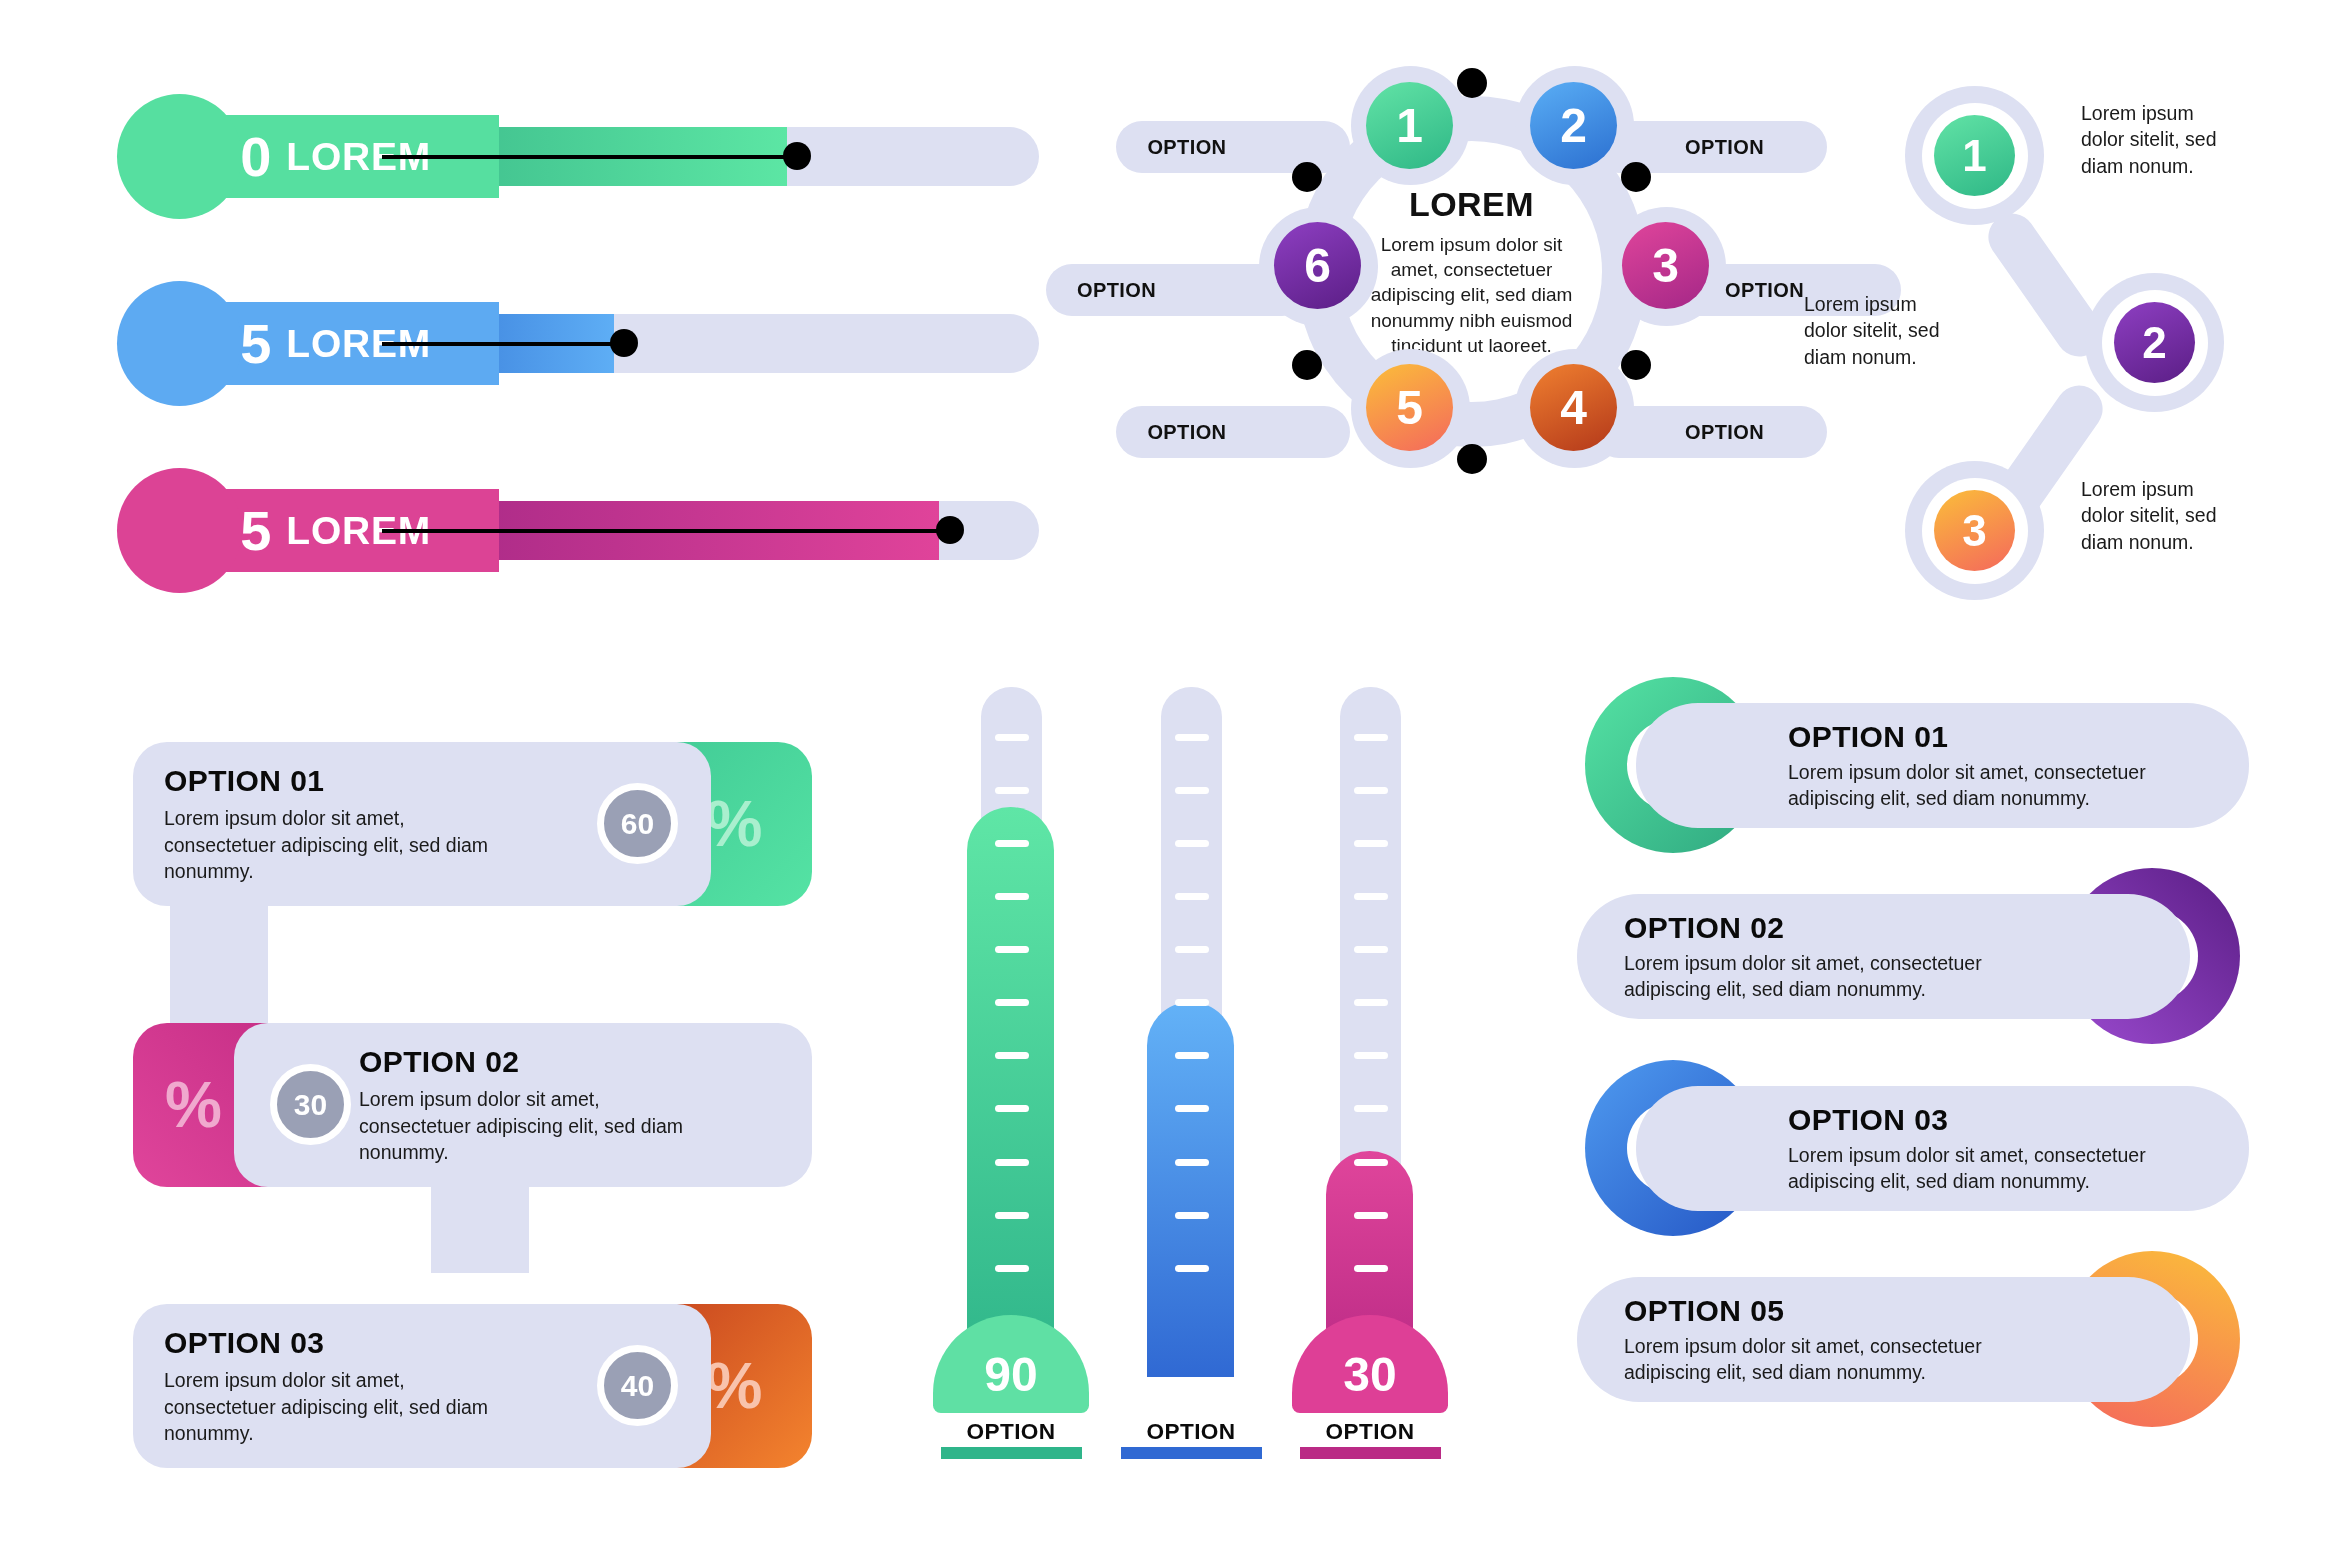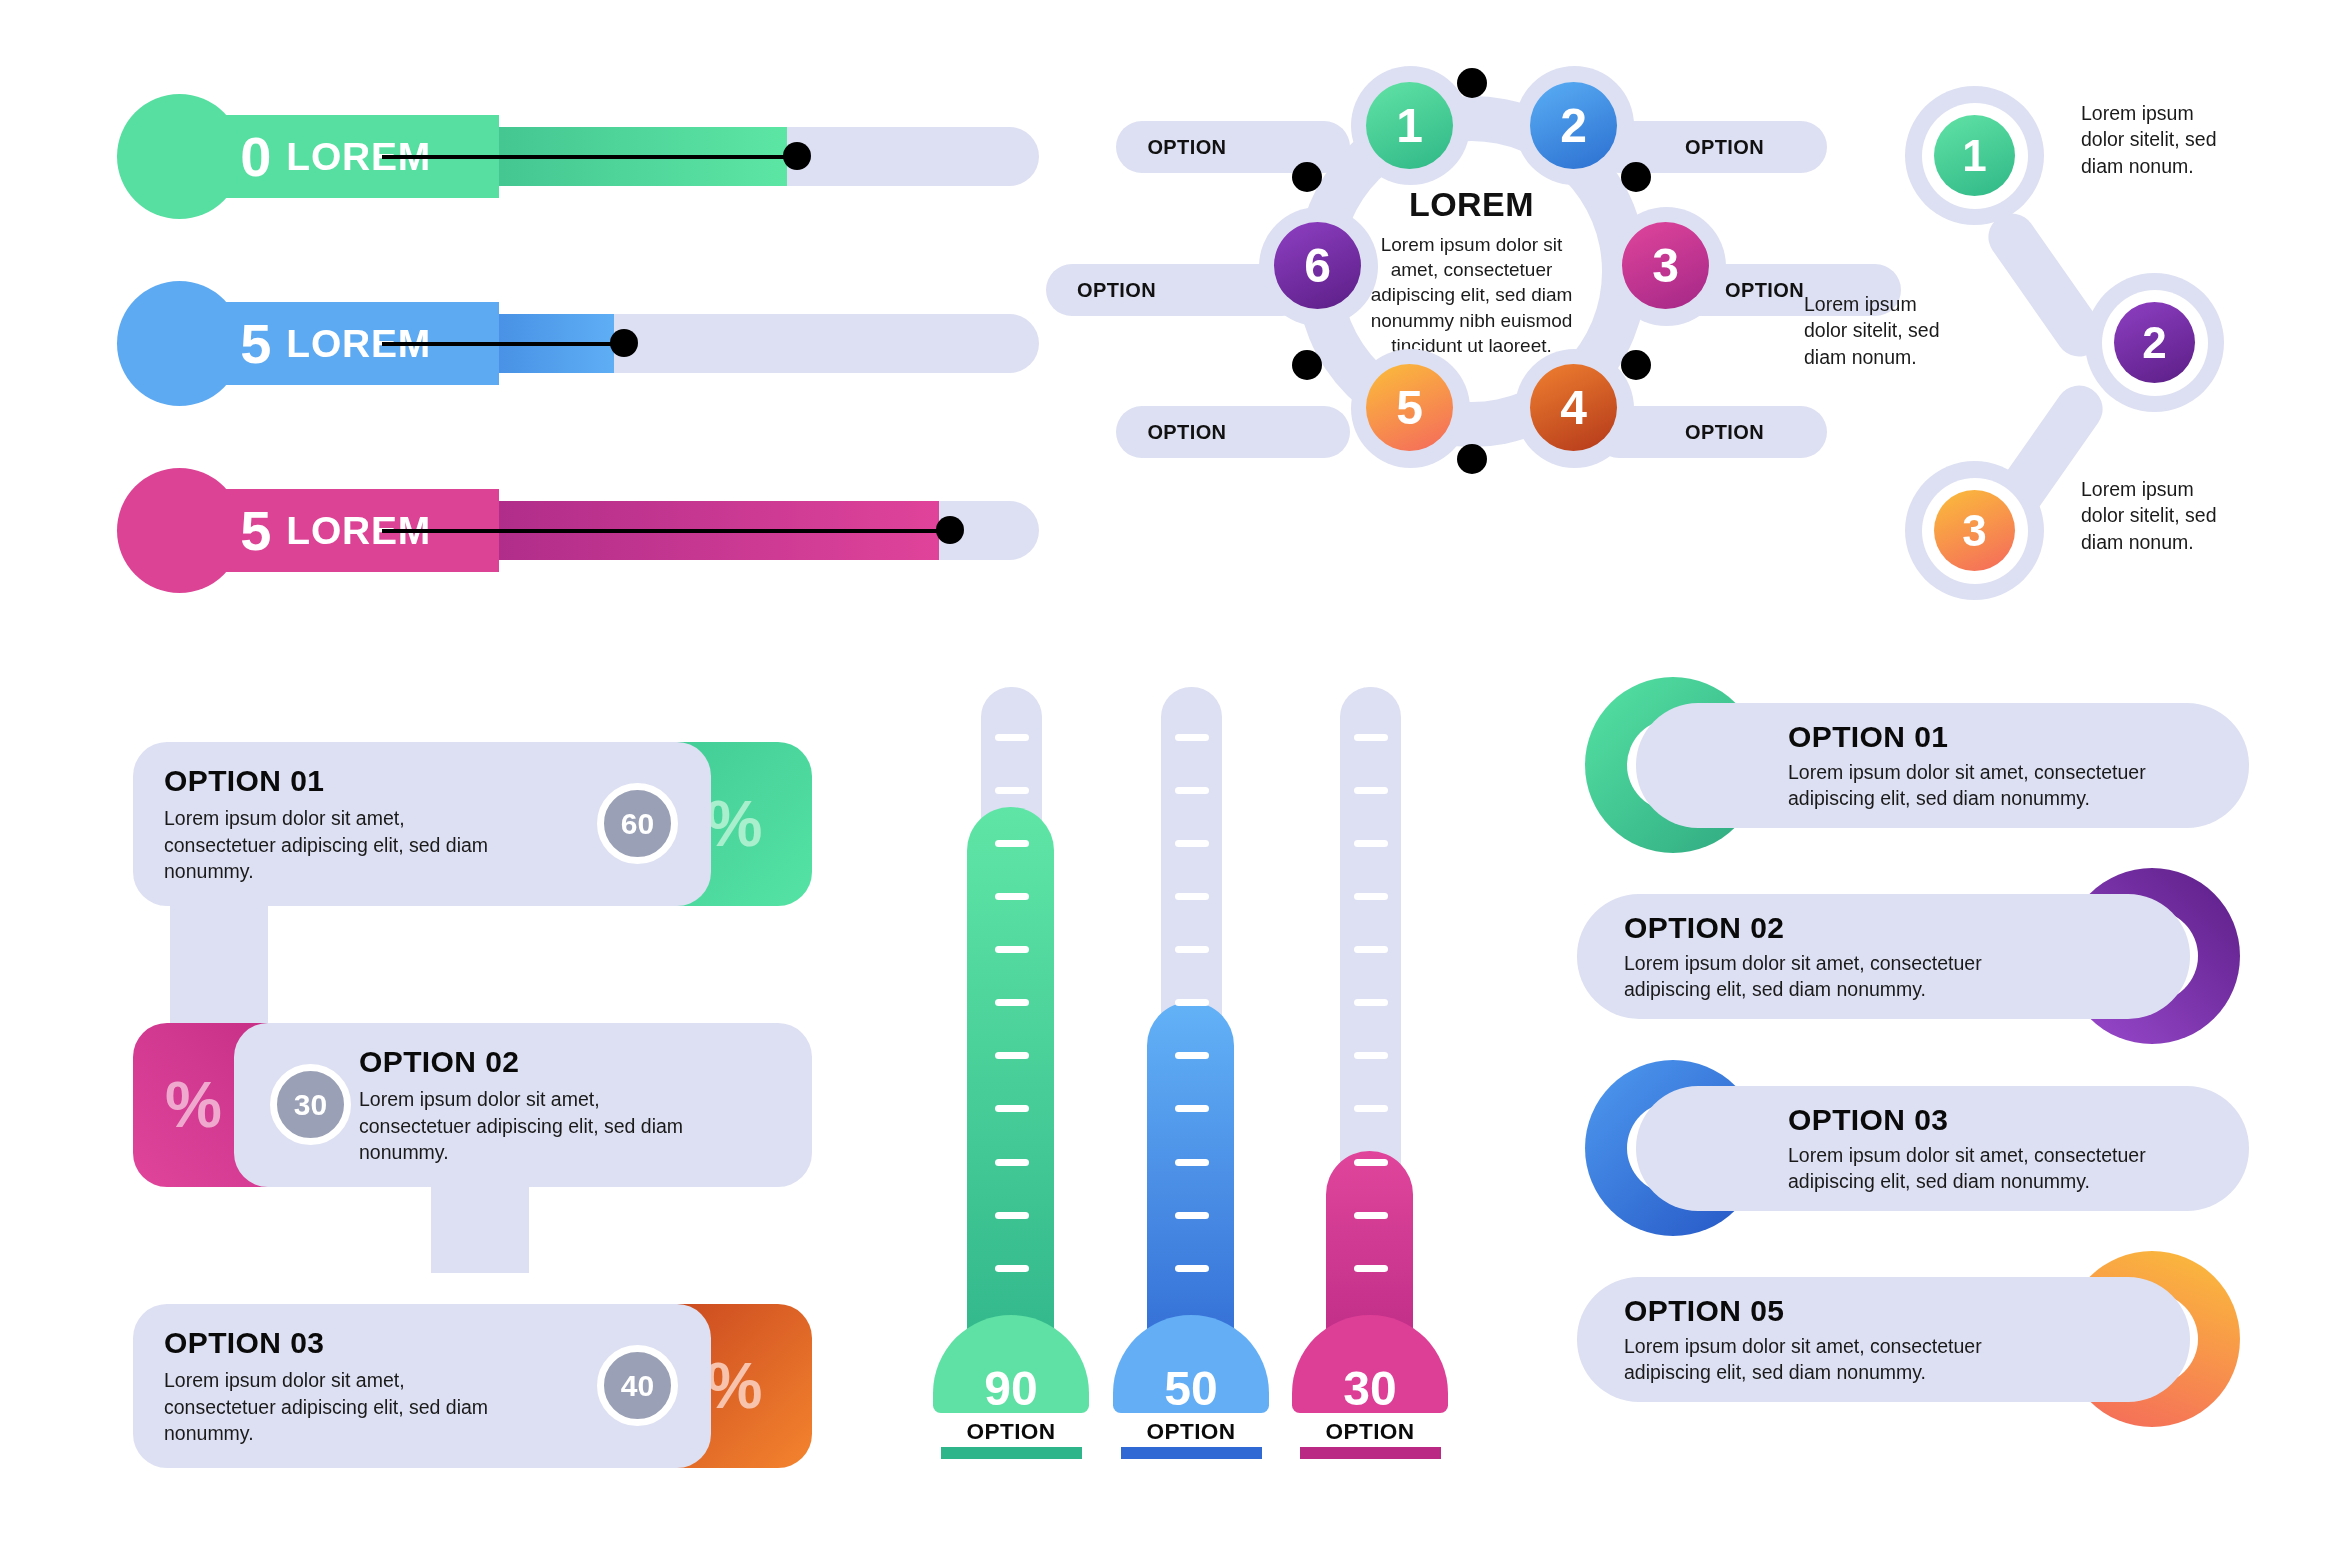--- a/index.html
+++ b/index.html
@@ -156,21 +156,21 @@
   }
   .th-ticks { position: absolute; left: 48px; top: 0; width: 61px; height: 625px; z-index: 3; }
   .th-tick {
     position: absolute; left: 50%; transform: translateX(-50%);
     width: 34px; height: 7px; border-radius: 3.9px; background: #ffffff;
   }
   .th-bulb {
     position: absolute; left: 0; bottom: 62px;
     width: 156px; height: 98px;
     border-radius: 78px 78px 7.8px 7.8px; z-index: 4;
-    display: flex; align-items: flex-end; justify-content: center;
+    display: flex; align-items: center; justify-content: center;
     padding-top: 22px;
   }
   .th-val { color: #fff; font-size: 48px; font-weight: 800; line-height: 1; }
   .th-label {
     position: absolute; left: 0; bottom: 30px; width: 156px; text-align: center;
     font-size: 22.6px; font-weight: 700; color: #0a0a0a; letter-spacing: 0.4px; z-index: 5;
   }
   .th-base {
     position: absolute; left: 7.8px; bottom: 15.6px;
     width: 141px; height: 12.5px; z-index: 5;
@@ -423,23 +423,20 @@
         <div class="th-tick" style="top:153px"></div>
           <div class="th-tick" style="top:206px"></div>
         <div class="th-tick" style="top:259px"></div>
           <div class="th-tick" style="top:312px"></div>
         <div class="th-tick" style="top:365px"></div>
           <div class="th-tick" style="top:418px"></div>
         <div class="th-tick" style="top:472px"></div>
           <div class="th-tick" style="top:525px"></div>
         <div class="th-tick" style="top:578px"></div>
       </div>
-      <div class="th-bulb" style="background:#63AEF5">
-        <span class="th-val">50</span>
-      </div>
       <div class="th-label">OPTION</div>
       <div class="th-base" style="background:#3069D3"></div>
     </div>
 
     <div class="thermo" style="left:359px">
       <div class="th-tube"></div>
       <div class="th-fill" style="height:226px;background:linear-gradient(180deg,#E0459B 0%,#BA2A85 100%)"></div>
       <div class="th-ticks">
         <div class="th-tick" style="top:47px"></div>
           <div class="th-tick" style="top:100px"></div>

